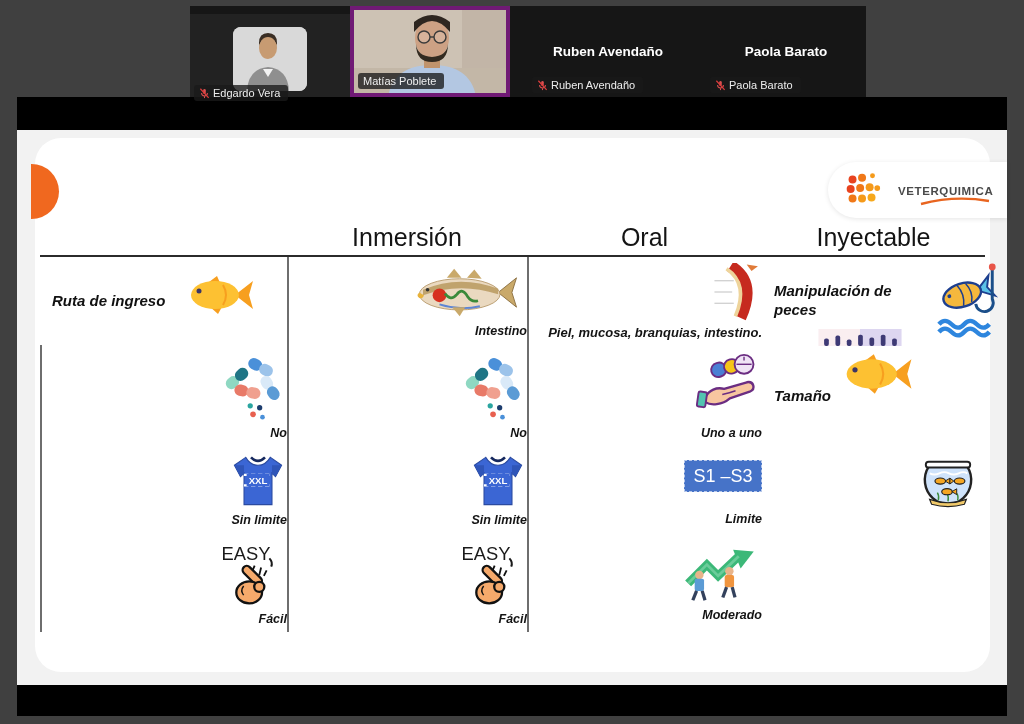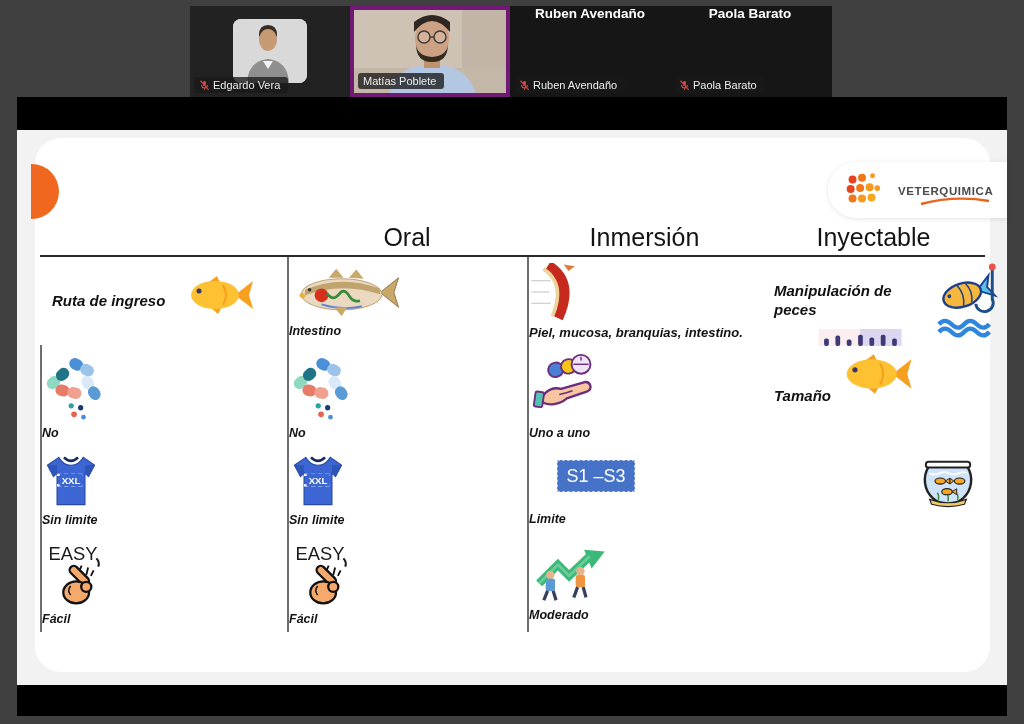--- a/index.html
+++ b/index.html
@@ -5,23 +5,23 @@
   * { margin:0; padding:0; box-sizing:border-box; }
   html,body { width:1024px; height:724px; }
   body {
     position:relative; background:#404040; overflow:hidden;
     font-family:"Liberation Sans", sans-serif;
   }
   
   .filmstrip { position:absolute; left:190px; top:6px; width:642px; height:91px;
     background:#161616; display:flex; }
   .tile { position:relative; width:160px; height:91px; flex:0 0 160px; }
-  .tile.avatar-tile { background:#222; }
+  .tile.avatar-tile { background:#222;margin-top:8px; }
   .tile.video-tile { border:4px solid #701a75; background:#b91c1c; overflow:hidden; }
-  .tile.name-tile { background:#161616; display:flex; align-items:flex-start; justify-content:center; }
+  .tile.name-tile { background:#161616; display:flex; align-items:center; justify-content:center;margin-left:18px; }
   .tile-center-name { color:#fff; font-size:13.5px; font-weight:bold; }
   .name-label { position:absolute; left:4px; bottom:4px; display:flex; align-items:center;
     gap:3px; background:rgba(25,25,25,.78); border-radius:3px; padding:2px 8px 2px 5px;
     color:#eee; font-size:11px; white-space:nowrap; z-index:3; }
   .avatar-photo { position:absolute; left:43px; top:13px; width:74px; height:64px;
     border-radius:8px; overflow:hidden; background:#d9d9d9; }
   
   .bar-top    { position:absolute; left:17px; top:97px;  width:990px; height:33px; background:#000; }
   .share-bg   { position:absolute; left:17px; top:130px; width:990px; height:555px; background:#f2f2f2; }
   .bar-bottom { position:absolute; left:17px; top:685px; width:990px; height:31px; background:#000; }
@@ -35,21 +35,21 @@
   .logo-text-wrap { position:relative; }
   .logo-text { font-size:11.5px; font-weight:bold; letter-spacing:.6px; color:#4a4a4a; }
   .logo-swoosh { position:absolute; right:2px; bottom:-7px; }
   
   .table { position:absolute; left:5px; top:84px; width:945px;
     display:grid; grid-template-columns:247px 240px 235px 223px;
     grid-template-rows:35px 88px 102px 86px 99px; }
   .hdr { display:flex; align-items:flex-end; justify-content:center;
     font-size:25px; font-weight:500; color:#141414; padding-bottom:3px;
     border-bottom:2px solid #2b2b2b; }
-  .cell { display:flex; flex-direction:column; align-items:flex-start; justify-content:center;
+  .cell { display:flex; flex-direction:column; align-items:flex-end; justify-content:center;
     gap:4px; }
   .vline { border-left:2px solid #6e6e6e; }
   .caption { font-size:12.5px; font-weight:bold; font-style:italic; color:#141414;
     white-space:nowrap; }
   .rowlabel { position:relative; display:flex; align-items:center; padding-left:12px;
     font-size:15px; font-weight:bold; color:#111; line-height:1.25;font-style:italic; }
   .rowlabel .txt { max-width:150px; }
   .abs { position:absolute; }
   .badge-s { width:78px; height:32px; background:#4673c8; border:1px dashed #b8c9ea;
     color:#fff; font-size:18px; display:flex; align-items:center; justify-content:center;
@@ -130,22 +130,22 @@
 
 <div class="bar-top"></div>
 <div class="share-bg"></div>
 <div class="bar-bottom"></div>
 
 <div class="slide">
 
   <div class="table">
 
     <div class="hdr"></div>
+    <div class="hdr">Inmersión</div>
     <div class="hdr">Oral</div>
-    <div class="hdr">Inmersión</div>
     <div class="hdr">Inyectable</div>
 
     <div class="rowlabel">
       <span class="txt">Ruta de ingreso</span>
       <svg class="abs" style="left:145px; top:16px;" width="72" height="44" viewBox="0 0 72 44">
         <polygon points="50,22 68,8 64,22 68,36" fill="#f79f1f"></polygon>
         <polygon points="20,12 32,3 36,12" fill="#f79f1f"></polygon>
         <polygon points="24,33 33,41 38,32" fill="#f79f1f"></polygon>
         <ellipse cx="30" cy="22" rx="24" ry="14" fill="#fdc132"></ellipse>
         <path d="M38,12 q6,10 0,20" stroke="#f79f1f" stroke-width="2" fill="none"></path>

